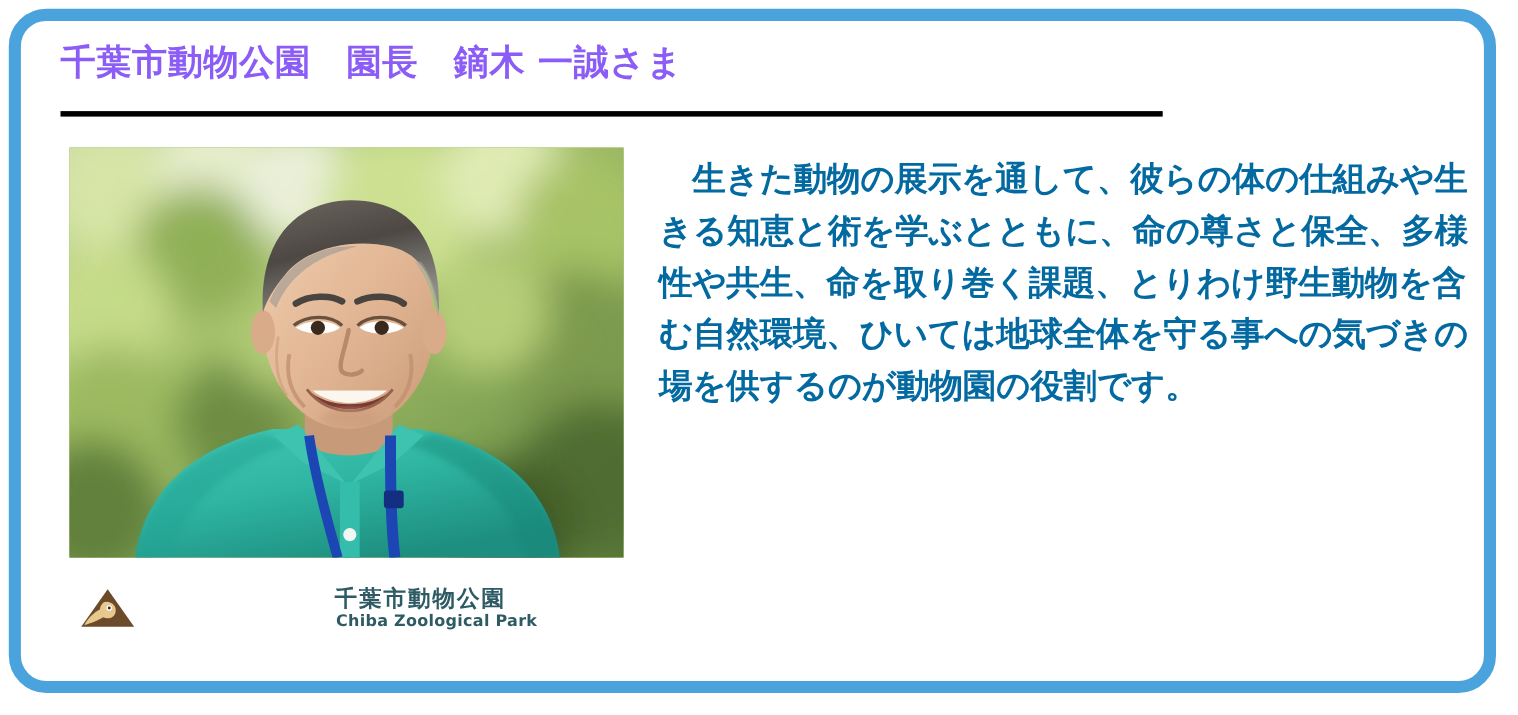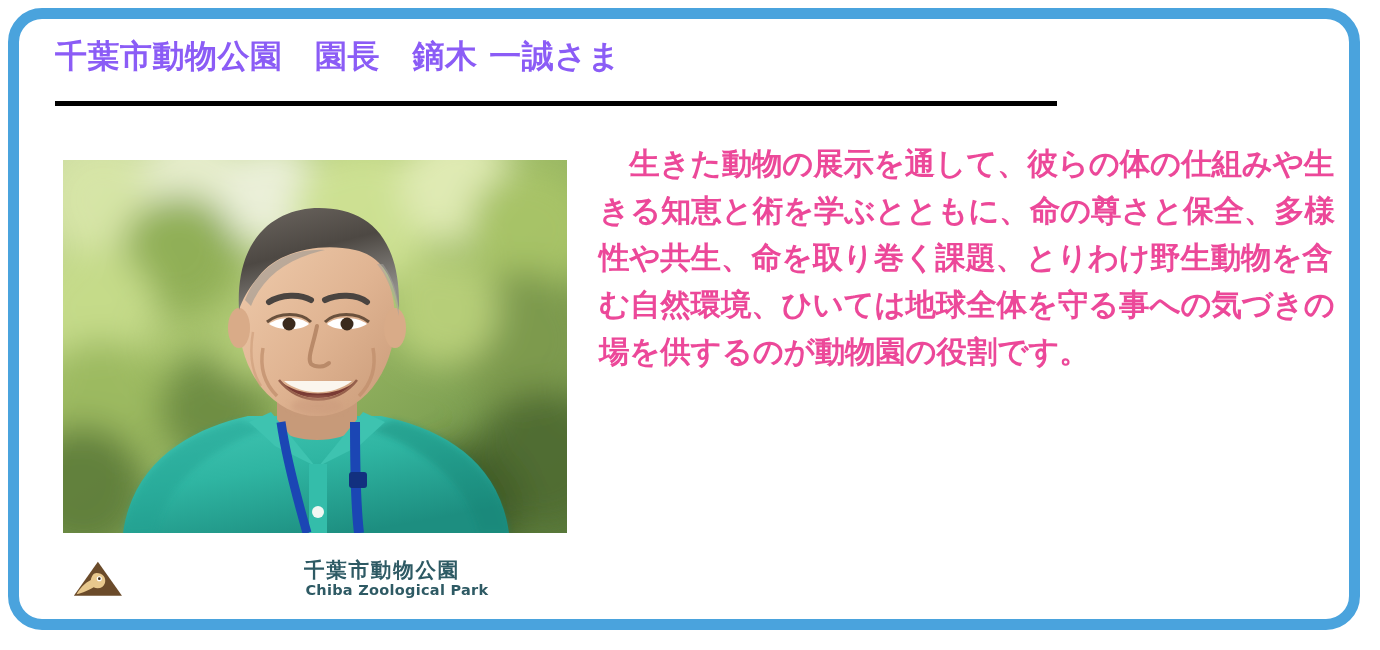--- a/index.html
+++ b/index.html
@@ -58,21 +58,21 @@
     position: absolute;
     left: 0;
     top: 105px;
     right: 0;
     bottom: 0;
   }
 
   .left-col {
     position: absolute;
     left: 44px;
-    top: 36px;
+    top: 10px;
     width: 453px;
   }
 
   
   .photo {
     position: relative;
     width: 504px;
     height: 373px;
     overflow: hidden;
     background: #9fbc6a;
@@ -95,21 +95,21 @@
     position: absolute;
     left: 580px;
     top: 16px;
     width: 752px;
   }
   .body-text {
     font-family: "DejaVu Sans", "Liberation Sans", sans-serif;
     font-size: 30.5px;
     font-weight: 700;
     line-height: 47px;
-    color: #ec4899;
+    color: #0369a1;
     letter-spacing: -0.2px;
     margin: 0;
     white-space: pre-line;
   }
   .body-text + .body-text { margin-top: 0; }
 </style>
 </head>
 <body>
 
 <div class="card" style="border-color: rgb(74, 163, 221);">

